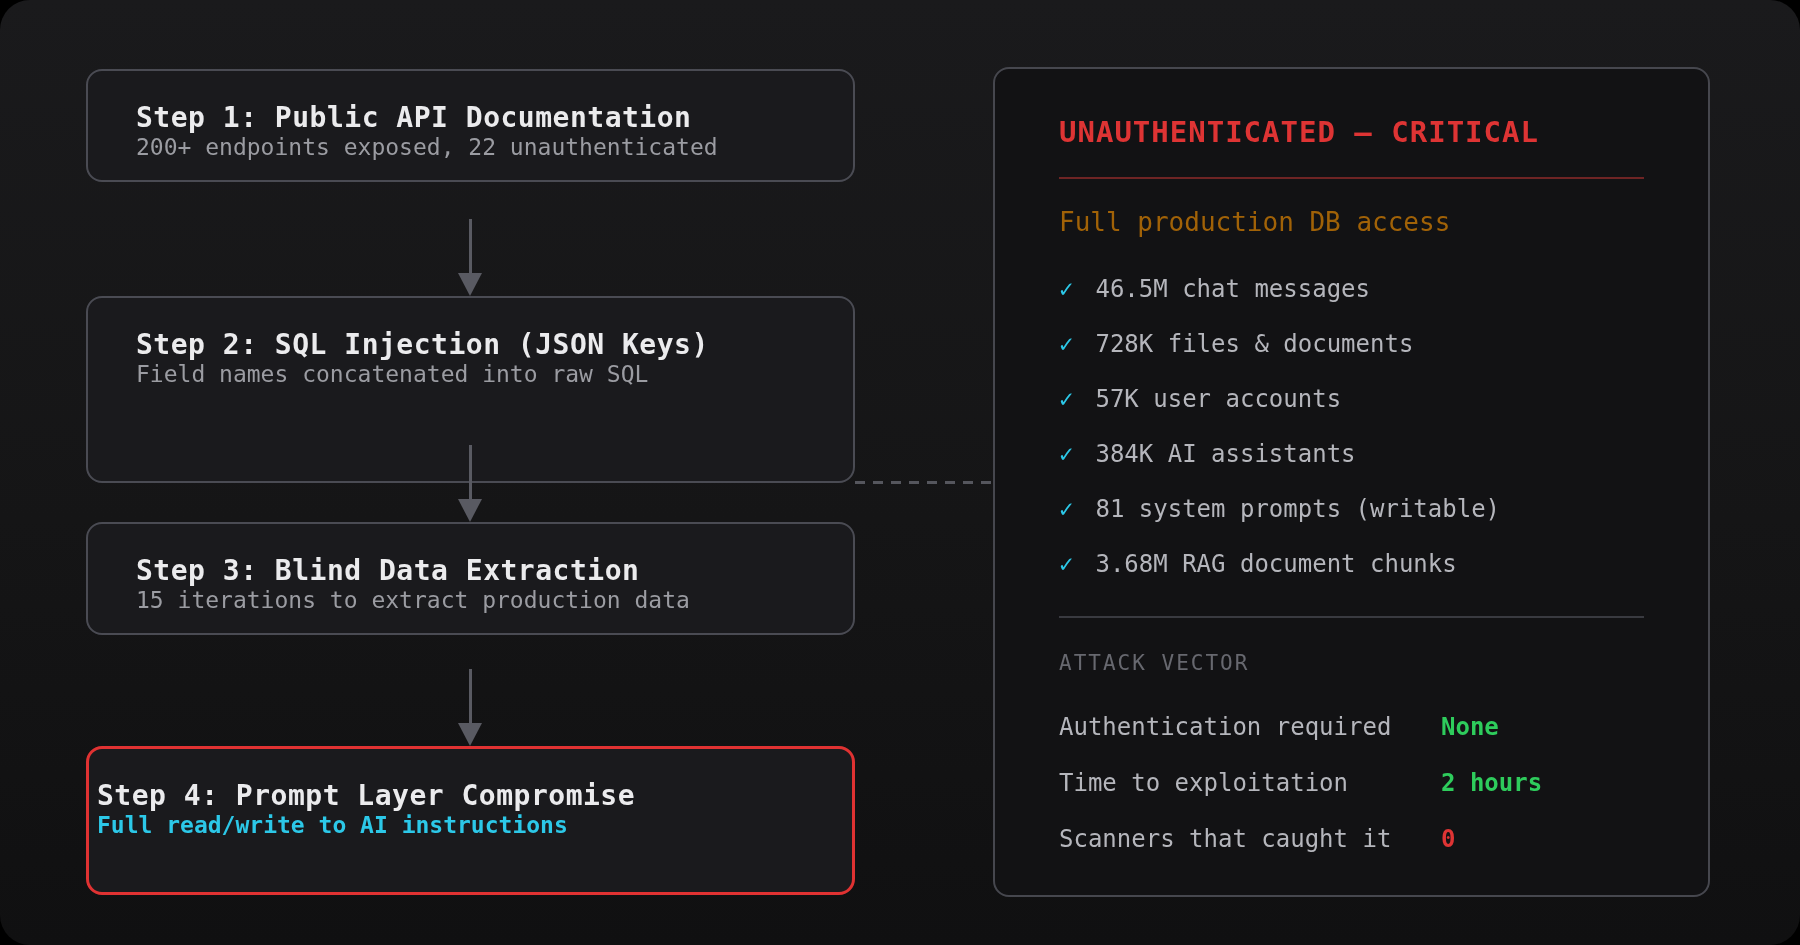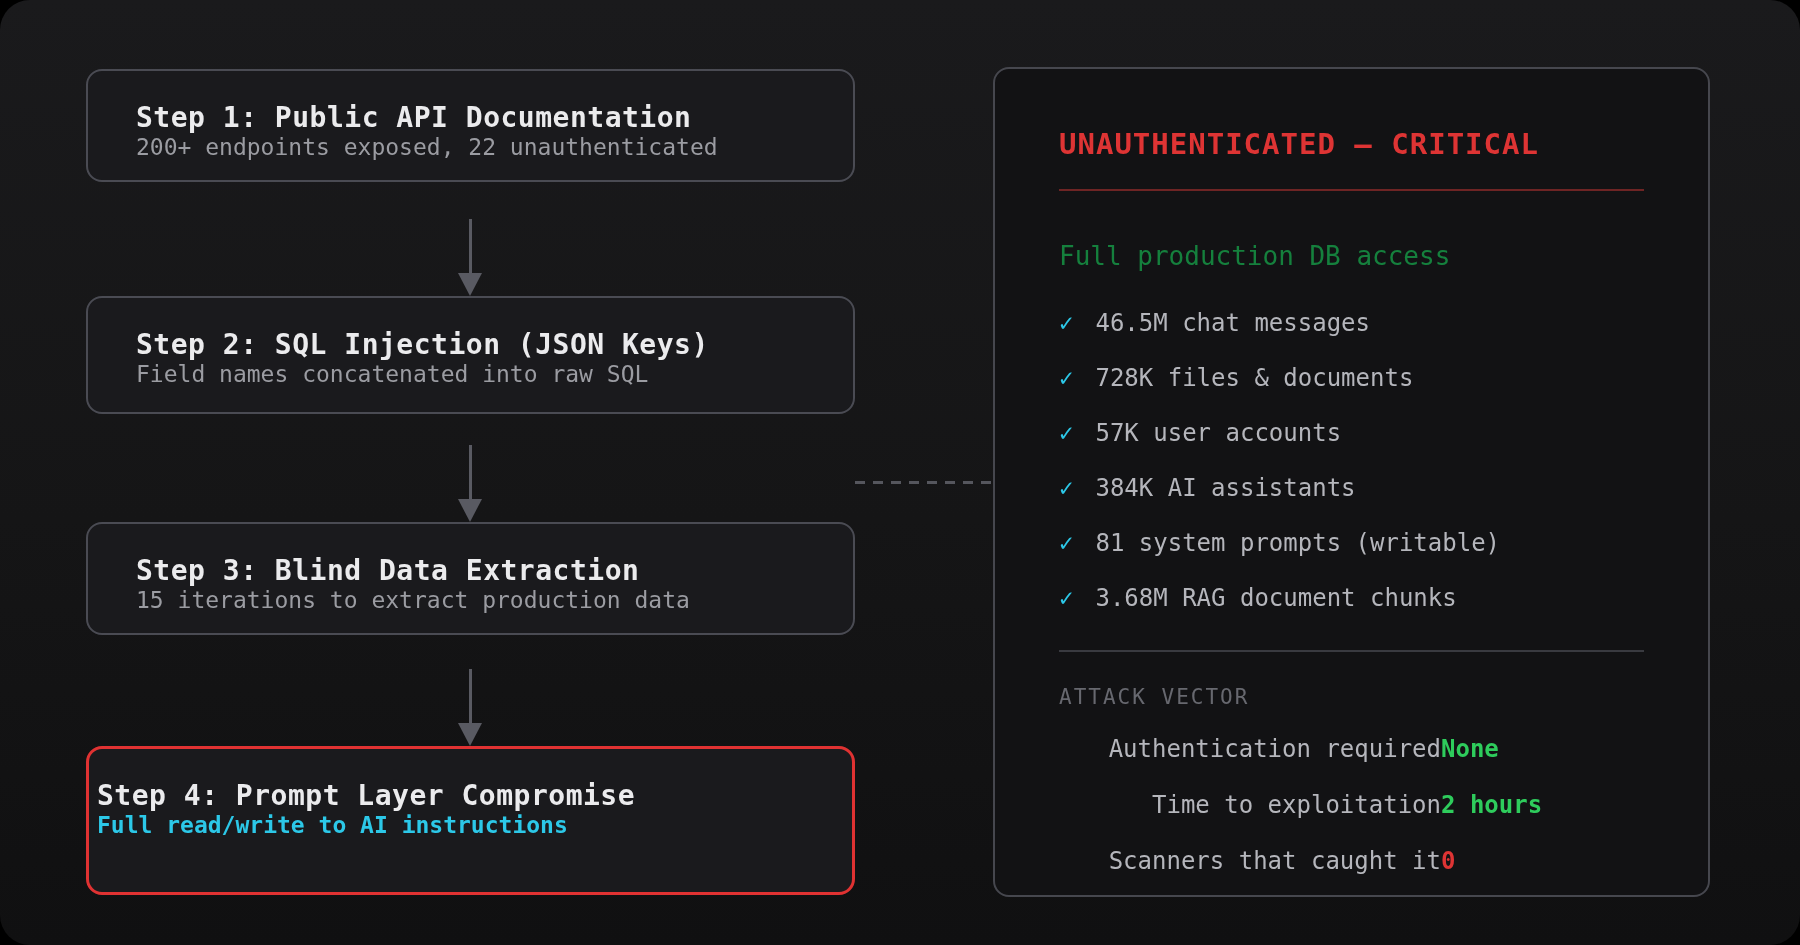--- a/index.html
+++ b/index.html
@@ -77,37 +77,37 @@
   }
   
   .panel {
     position: absolute;
     left: 993px; top: 67px;
     width: 717px; height: 830px;
     box-sizing: border-box;
     background: #121214;
     border: 2px solid #46474e;
     border-radius: 16px;
-    padding: 58px 64px;
+    padding: 46px 64px;
   }
   .severity {
     color: #de3434;
     font-size: 29px;
     font-weight: bold;
     letter-spacing: 1px;
     white-space: nowrap;
   }
   .divider-red {
     margin-top: 28px;
     height: 2px;
     background: #6e2424;
   }
   .access-heading {
-    margin-top: 50px;
-    color: #15803d;
+    margin-top: 28px;
+    color: #a16207;
     font-size: 26px;
     white-space: nowrap;
   }
   .checklist {
     margin-top: 38px;
   }
   .check-item {
     display: flex;
     align-items: baseline;
     margin-bottom: 27px;
@@ -126,22 +126,21 @@
     background: #393a40;
   }
   .section-label {
     margin-top: 33px;
     color: #67686f;
     font-size: 21px;
     letter-spacing: 2px;
     white-space: nowrap;
   }
   .facts {
-    margin-top: 26px;
-    text-align: right;
+    margin-top: 38px;
   }
   .fact-row {
     display: flex;
     align-items: baseline;
     margin-bottom: 28px;
     font-size: 24px;
     white-space: nowrap;
   }
   .fact-label {
     color: #b5b6bc;
@@ -162,21 +161,21 @@
   <div class="step-box" style="top:69px; height:113px;">
     <div class="step-title">Step 1: Public API Documentation</div>
     <div class="step-sub">200+ endpoints exposed, 22 unauthenticated</div>
   </div>
 
   <div class="flow-arrow" style="top:219px;">
     <div class="shaft"></div>
     <div class="head"></div>
   </div>
 
-  <div class="step-box" style="top:296px; height:118px;">
+  <div class="step-box" style="top:296px; height:187px;">
     <div class="step-title">Step 2: SQL Injection (JSON Keys)</div>
     <div class="step-sub">Field names concatenated into raw SQL</div>
   </div>
 
   <div class="flow-arrow" style="top:445px;">
     <div class="shaft"></div>
     <div class="head"></div>
   </div>
 
   <div class="step-box" style="top:522px; height:113px;">

